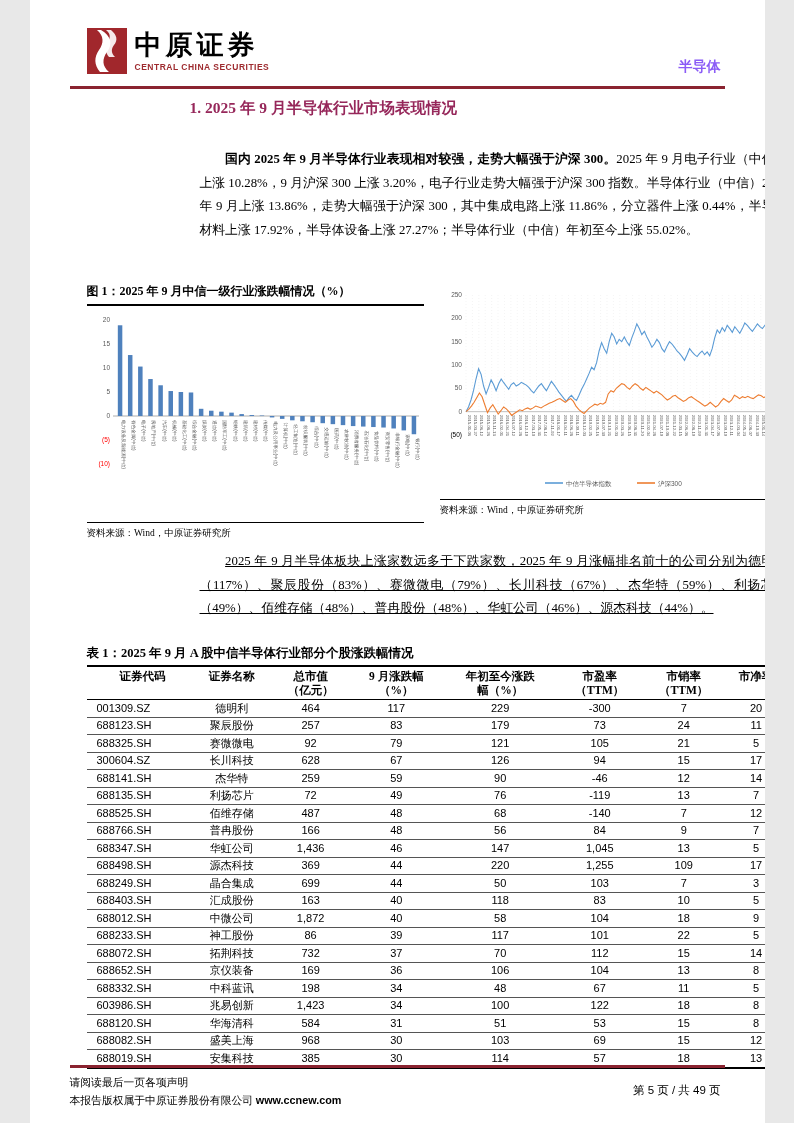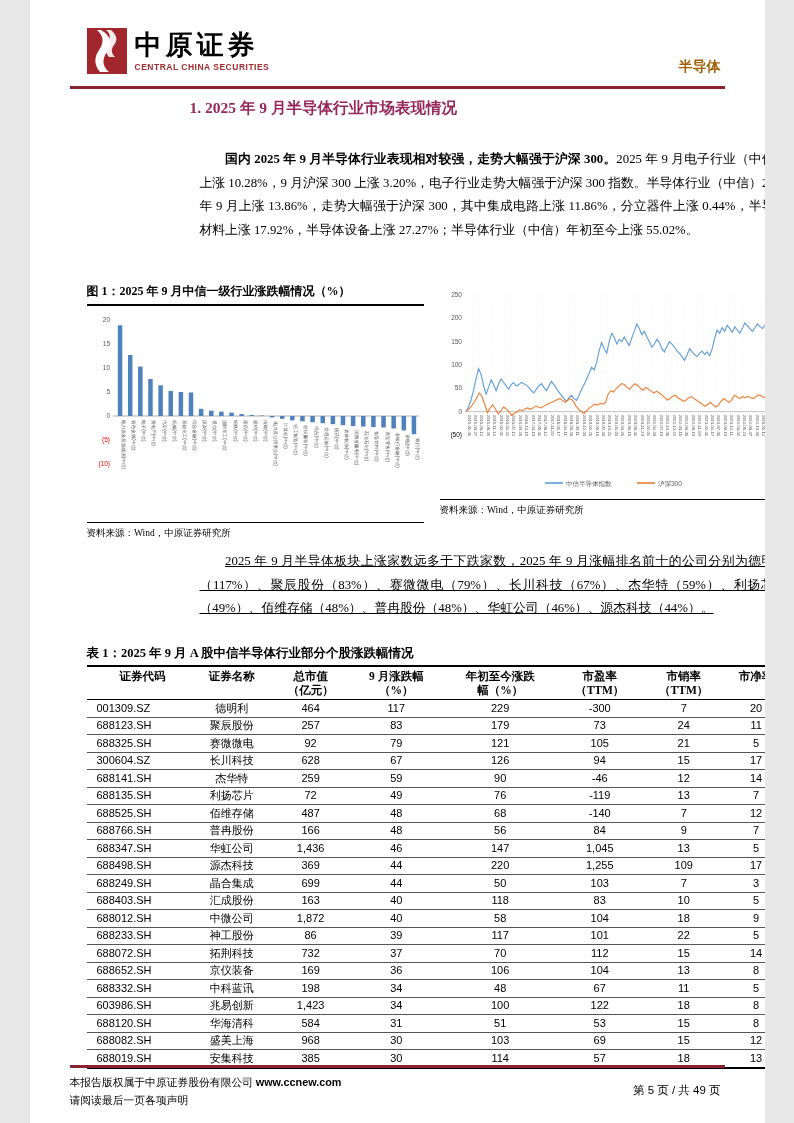--- a/index.html
+++ b/index.html
@@ -5,21 +5,21 @@
   html,body{margin:0;padding:0;background:#e8e8e8;}
   .page{position:relative;width:735px;height:1123px;margin:0 auto;background:#fff;
         font-family:"Liberation Serif",serif;color:#000;overflow:hidden;}
 
   
   .hdr-logo{position:absolute;top:28px;left:57px;display:flex;align-items:flex-start;}
   .logo-box{width:40px;height:46px;}
   .brand{margin-left:8px;}
   .brand-cn{font-size:27px;font-weight:bold;letter-spacing:4px;line-height:34px;font-family:"Liberation Serif",serif;}
   .brand-en{font-size:8.5px;font-weight:bold;color:#9e2b2f;letter-spacing:.5px;font-family:"Liberation Sans",sans-serif;}
-  .doc-label{position:absolute;top:58px;right:44px;font-size:14px;font-weight:bold;color:#a16207;}
+  .doc-label{position:absolute;top:58px;right:44px;font-size:14px;font-weight:bold;color:#8b5cf6;}
   .hdr-rule{position:absolute;top:86px;left:40px;right:40px;height:3px;background:#8a2330;}
 
   
   .sec-title{position:absolute;top:98px;left:160px;font-size:15.5px;font-weight:bold;color:#96275a;}
 
   
   .para{position:absolute;left:170px;width:588px;font-size:12.8px;line-height:23.6px;
         text-align:justify;text-indent:2em;}
   .p1{top:148px;}
   .p2{top:550px;text-decoration:underline;}
@@ -502,18 +502,18 @@
             <td>57</td>
             <td>18</td>
             <td>13</td>
           </tr>
         </tbody>
     </table>
   </div>
 
   <div class="ftr-rule"></div>
   <div class="ftr-left">
+    <div>请阅读最后一页各项声明</div>
     <div><span>本报告版权属于中原证券股份有限公司</span> <span class="url">www.ccnew.com</span></div>
-    <div>请阅读最后一页各项声明</div>
   </div>
   <div class="ftr-page">第 5 页 / 共 49 页</div>
 
 </div>
 
 </body></html>

